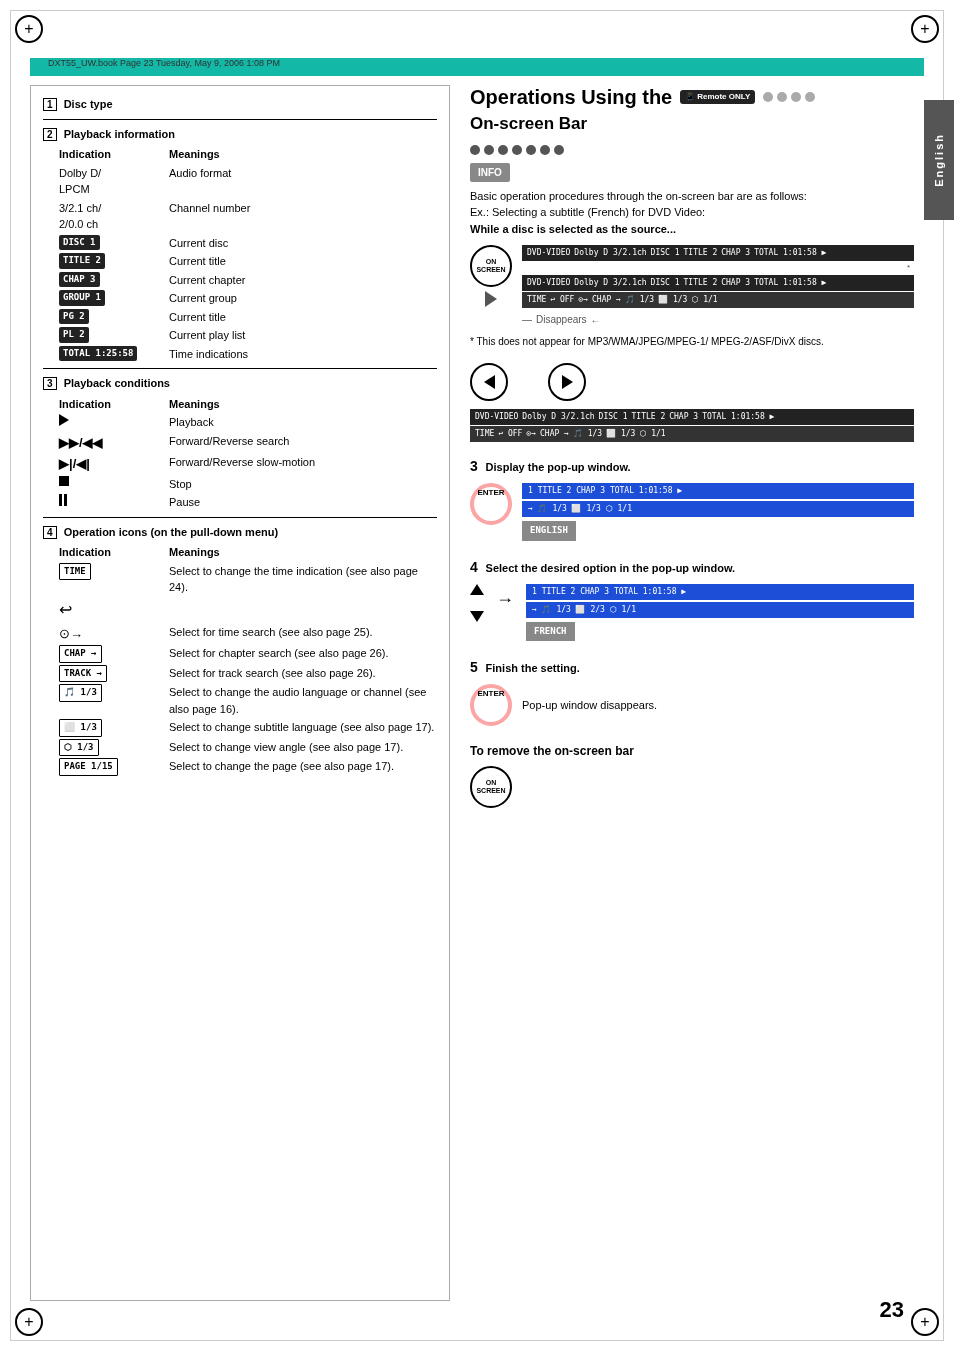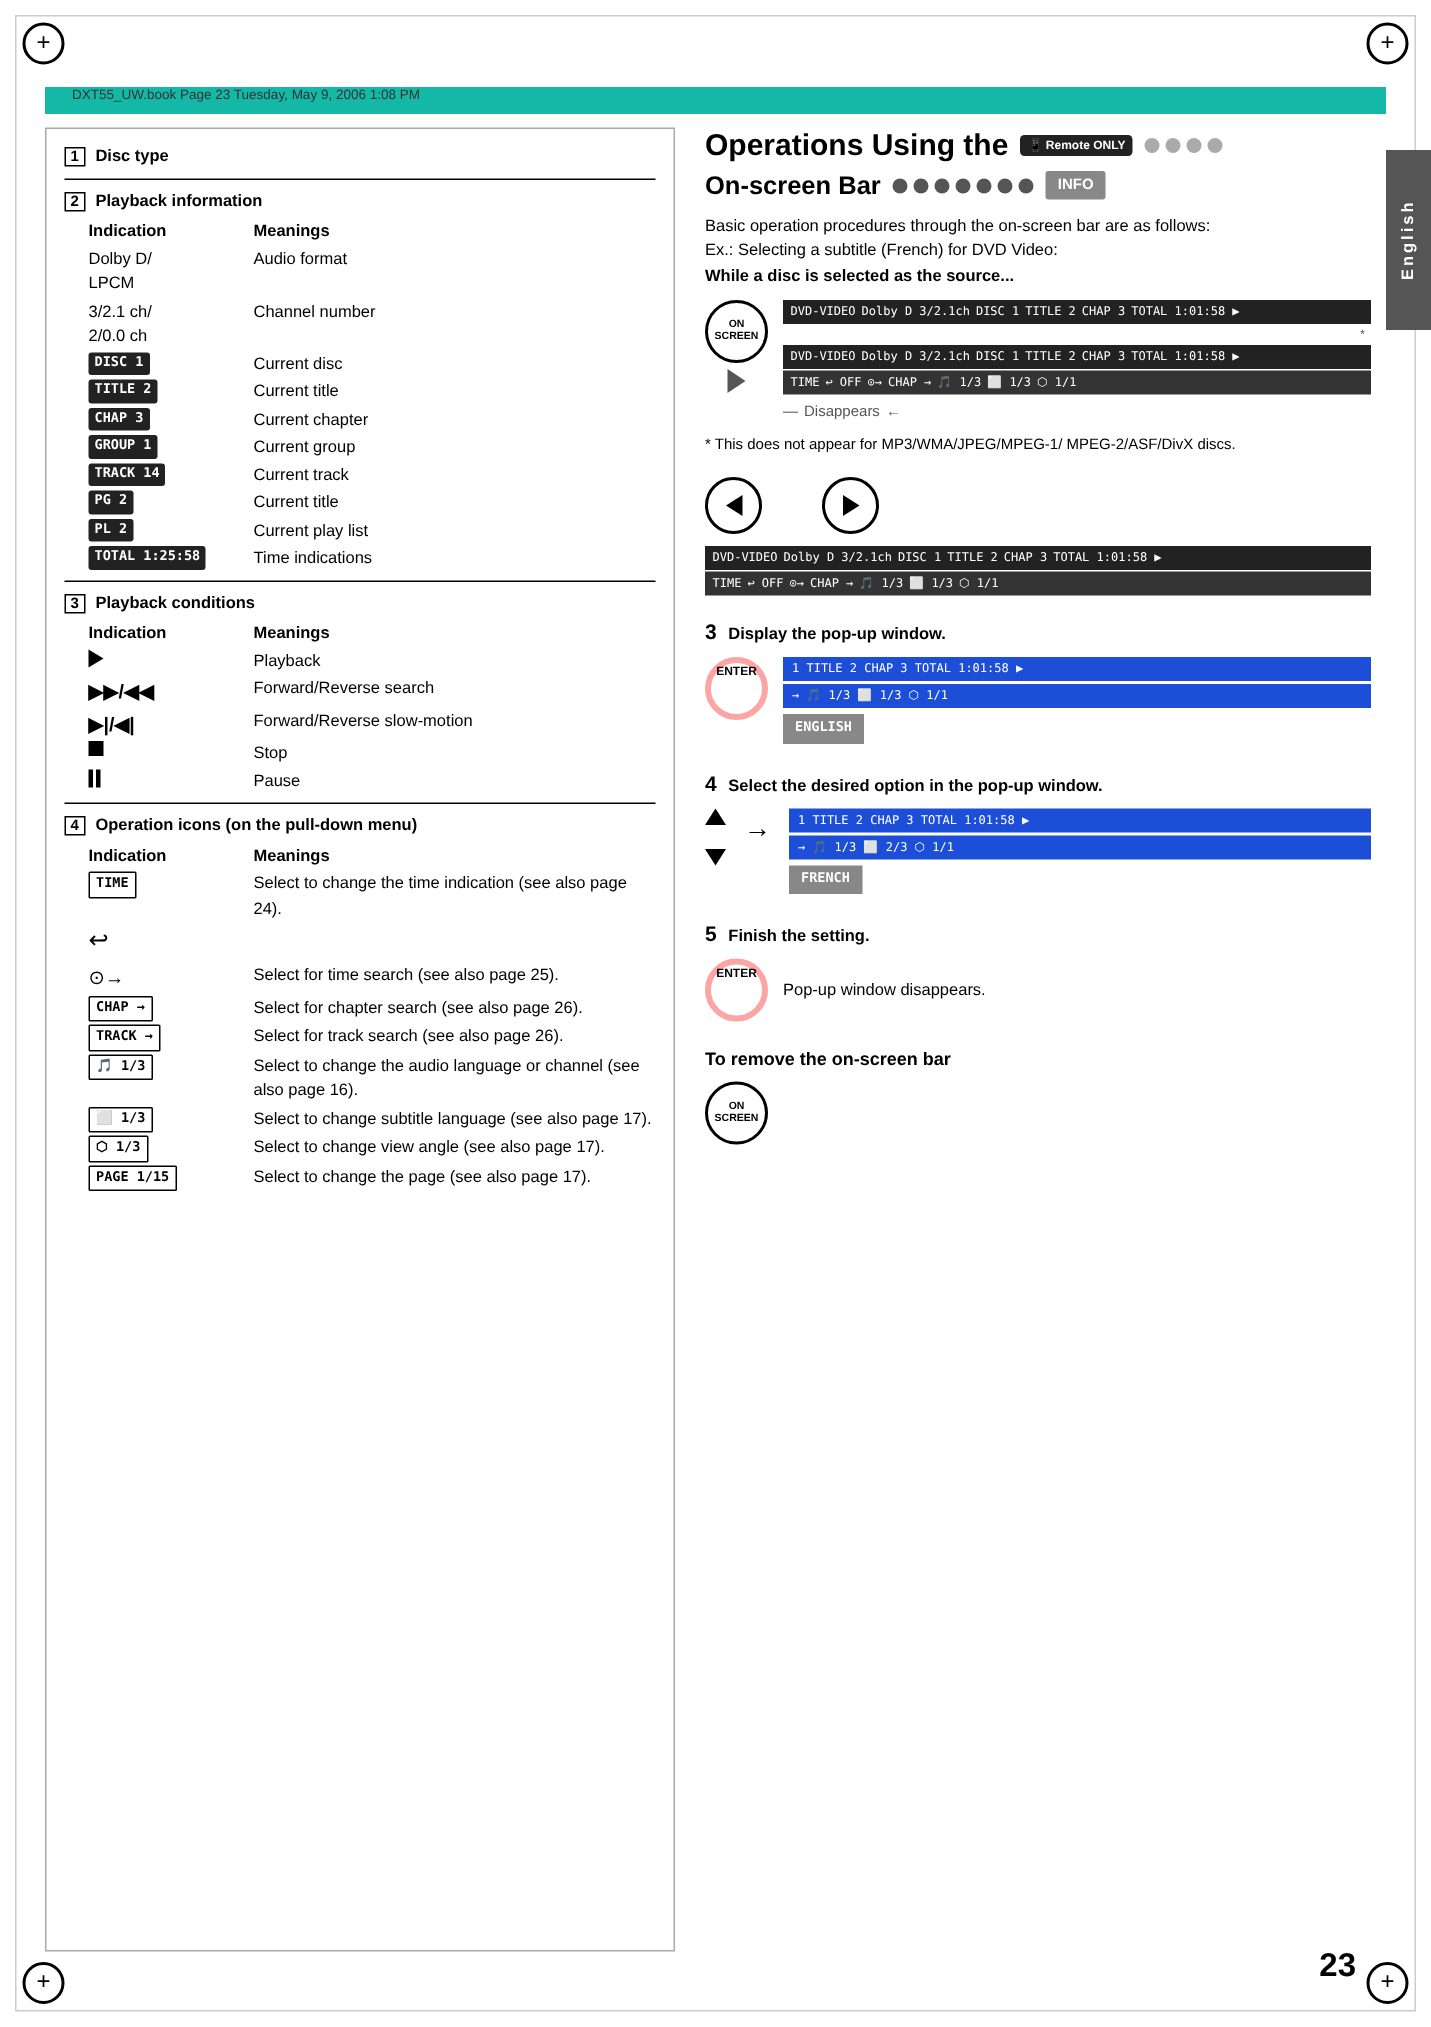--- a/index.html
+++ b/index.html
@@ -241,22 +241,23 @@
       border-radius: 50%;
       background: #aaa;
     }
     .dot.dark { background: #555; }
 
     .ops-subtitle {
       font-size: 17px;
       font-weight: bold;
       margin-bottom: 6px;
       display: flex;
-      align-items: center;
+      align-items: flex-start;
       gap: 8px;
+      flex-direction: column;
     }
 
     .intro-text {
       font-size: 11px;
       margin-bottom: 6px;
       line-height: 1.5;
     }
     .bold-text { font-weight: bold; }
 
     .step {
@@ -525,26 +526,20 @@
       <div class="indication">
           <span class="badge">CHAP 3</span>
         </div>
       <div>Current chapter</div>
     </div>
     <div class="table-row">
       <div class="indication">
           <span class="badge">GROUP 1</span>
         </div>
       <div>Current group</div>
-    </div>
-    <div class="table-row">
-      <div class="indication">
-          <span class="badge">TRACK 14</span>
-        </div>
-      <div>Current track</div>
     </div>
     <div class="table-row">
       <div class="indication">
           <span class="badge">PG 2</span>
         </div>
       <div>Current title</div>
     </div>
     <div class="table-row">
       <div class="indication">
           <span class="badge">PL 2</span>

